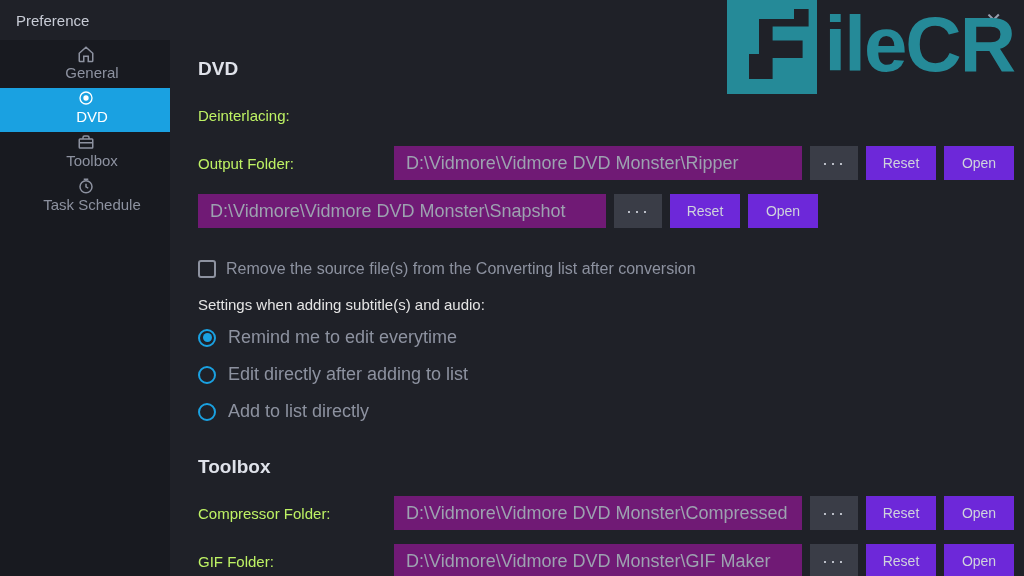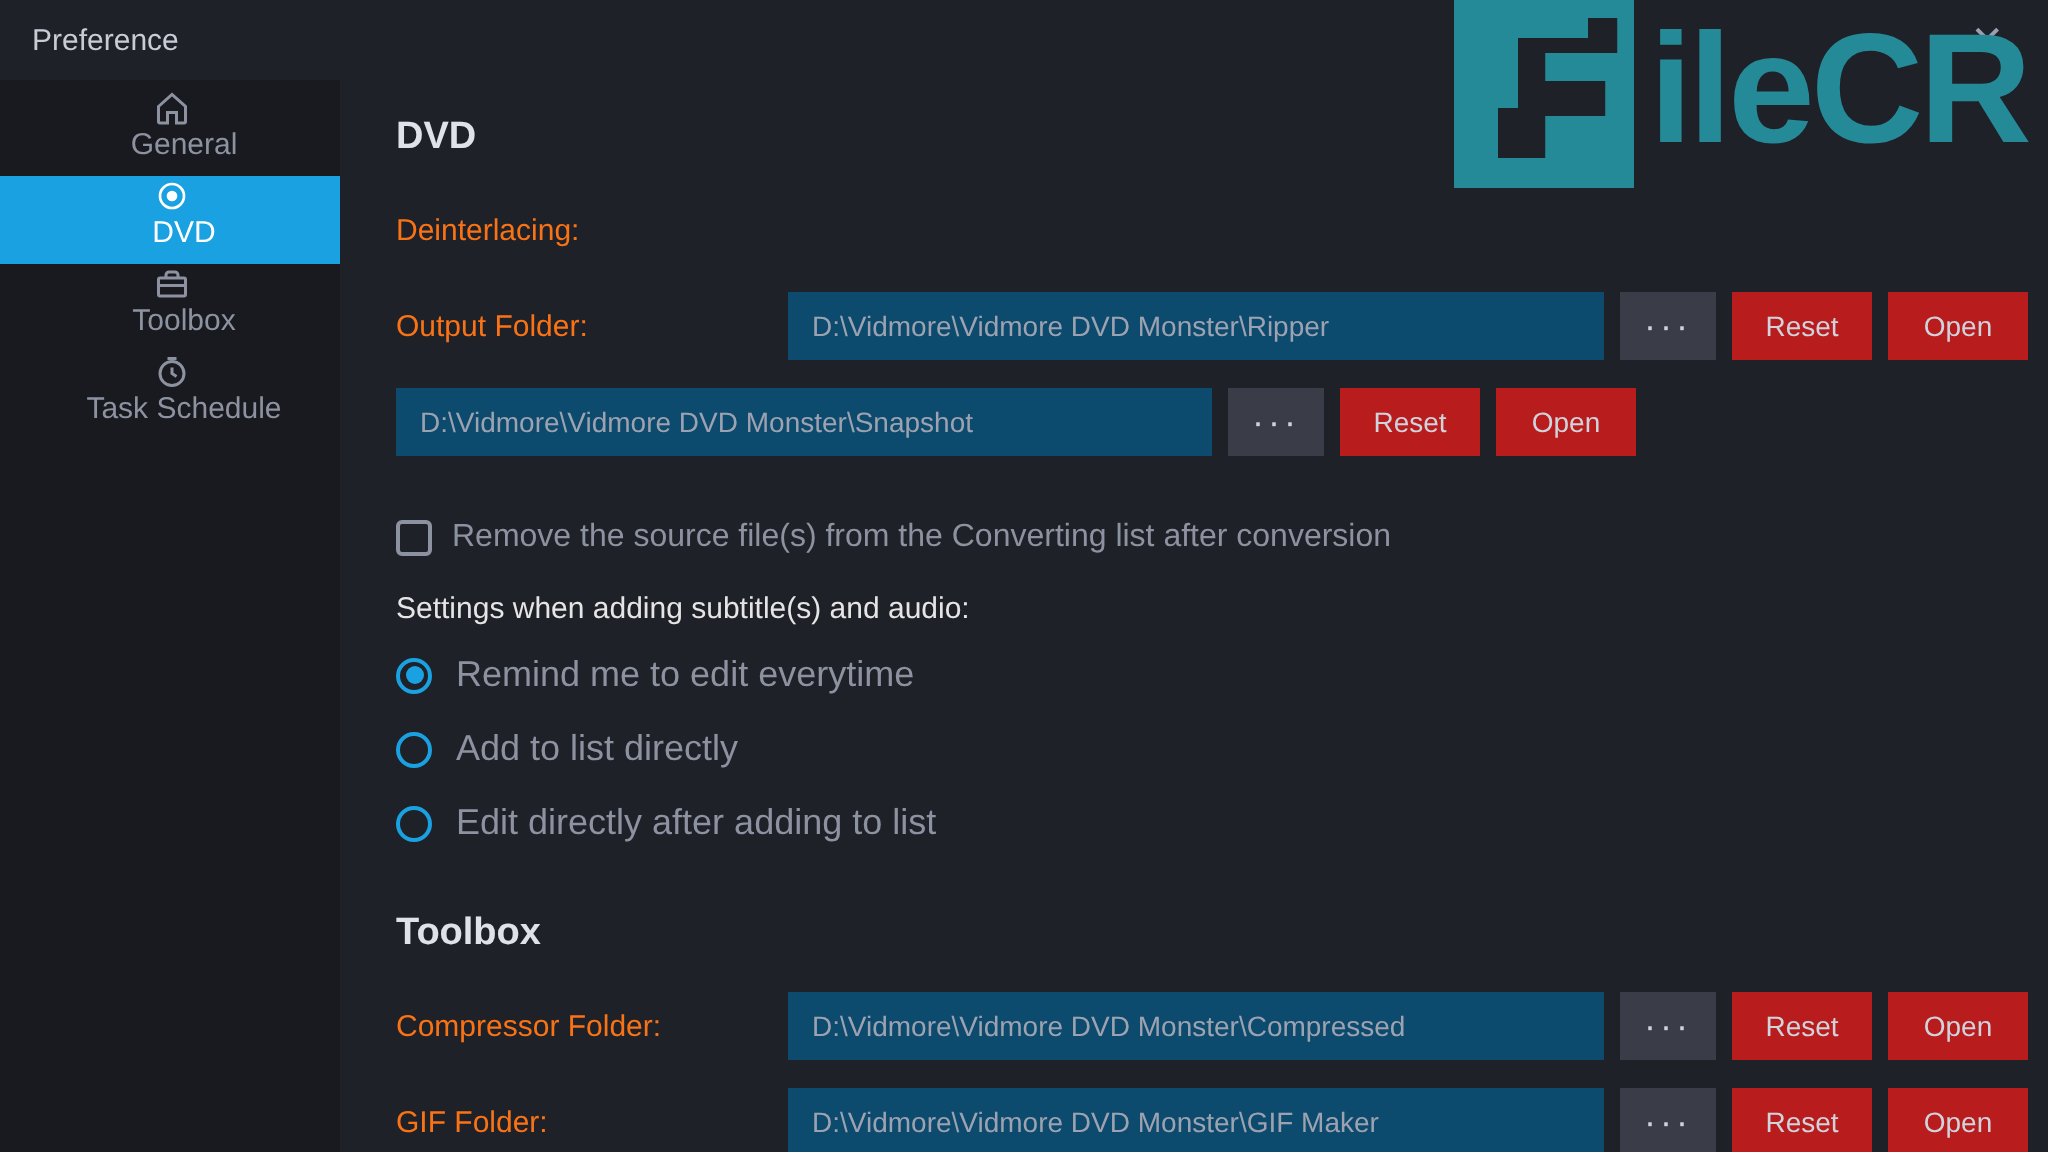--- a/index.html
+++ b/index.html
@@ -62,49 +62,49 @@
     margin-bottom: 18px;
   }
   .row {
     display: flex; align-items: center;
     margin-bottom: 14px;
     min-height: 34px;
   }
   .row-label {
     width: 200px;
     font-size: 15px;
-    color: #f97316;
+    color: #bef264;
   }
   .row-value {
     flex: 1;
     display: flex; align-items: center;
     gap: 8px;
   }
   .path-input {
-    background: #0c4a6e;
+    background: #701a75;
     color: #9da2b0;
     height: 34px;
     padding: 0 12px;
-    font-size: 14px;
+    font-size: 18px;
     border: none;
     width: 408px;
     display: flex; align-items: center;
   }
   .browse-btn {
     background: #3a3d47;
     color: #cfd3dc;
     height: 34px; width: 48px;
     border: none;
     font-size: 18px;
     letter-spacing: 2px;
     cursor: pointer;
     display: flex; align-items: center; justify-content: center;
   }
   .action-btn {
-    background: #b91c1c;
+    background: #6d28d9;
     color: #cfd3dc;
     height: 34px; width: 70px;
     border: none;
     font-size: 14px;
     cursor: pointer;
   }
   .info-text {
     color: #8d92a0;
     font-size: 15px;
   }
@@ -266,25 +266,25 @@
     </div>
 
     <div class="settings-caption">Settings when adding subtitle(s) and audio:</div>
 
     <div class="radio-row">
       <div class="radio selected"></div>
       <span class="radio-label">Remind me to edit everytime</span>
     </div>
     <div class="radio-row">
       <div class="radio"></div>
-      <span class="radio-label">Add to list directly</span>
+      <span class="radio-label">Edit directly after adding to list</span>
     </div>
     <div class="radio-row">
       <div class="radio"></div>
-      <span class="radio-label">Edit directly after adding to list</span>
+      <span class="radio-label">Add to list directly</span>
     </div>
 
     <div class="spacer"></div>
 
     <div class="section-title">Toolbox</div>
 
     <div class="row">
       <div class="row-label">Compressor Folder:</div>
       <div class="row-value">
         <div class="path-input">D:\Vidmore\Vidmore DVD Monster\Compressed</div>

